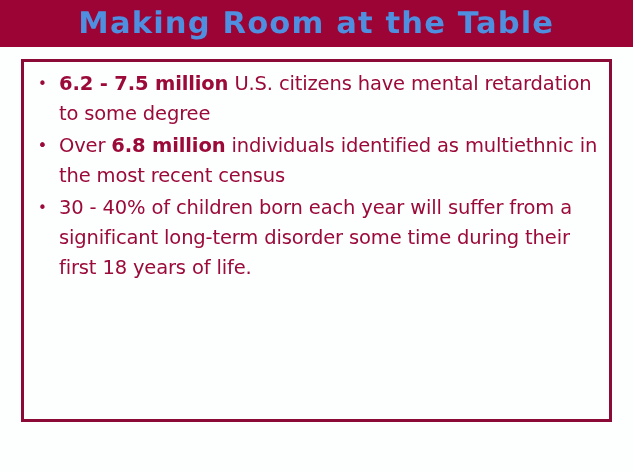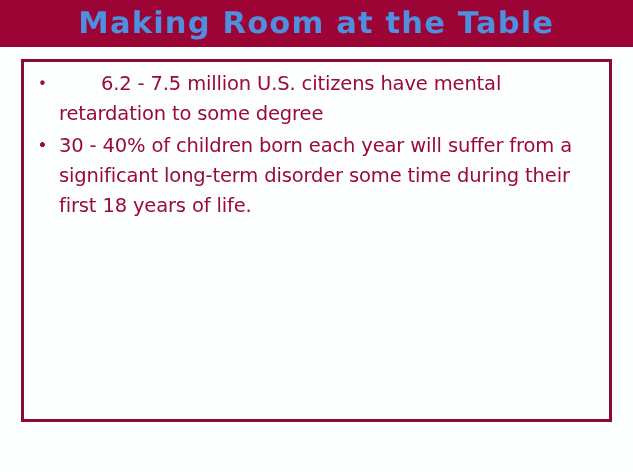--- a/index.html
+++ b/index.html
@@ -81,21 +81,21 @@
     left: 8px;
     top: 0;
     width: 18px;
     font-size: 15px;
     line-height: 30px;
     color: #9b0a38;
     text-align: left;
   }
 
   li.bullet .txt { display: inline; }
-  li.bullet b { font-weight: normal; margin-left: 42px; }
+  li.bullet b { font-weight: bold; }
 </style>
 </head>
 <body>
 
 <div id="slide">
 
   <div id="title-banner">
     <div id="title-text">Making Room at the Table</div>
   </div>
 
@@ -106,20 +106,21 @@
         <span class="dot">•</span>
         <span class="txt"><b>6.2 - 7.5 million</b><span> U.S. citizens have mental retardation to some degree</span></span>
       </li>
 
       <li class="bullet">
         <span class="dot">•</span>
       </li>
 
       <li class="bullet">
         <span class="dot">•</span>
+        <span class="txt"><span>Over </span><b>6.8 million</b><span> individuals identified as multiethnic in the most recent census</span></span>
       </li>
 
       <li class="bullet">
         <span class="dot">•</span>
         <span class="txt">30 - 40% of children born each year will suffer from a significant long-term disorder some time during their first 18 years of life.</span>
       </li>
 
     </ul>
   </div>
 

